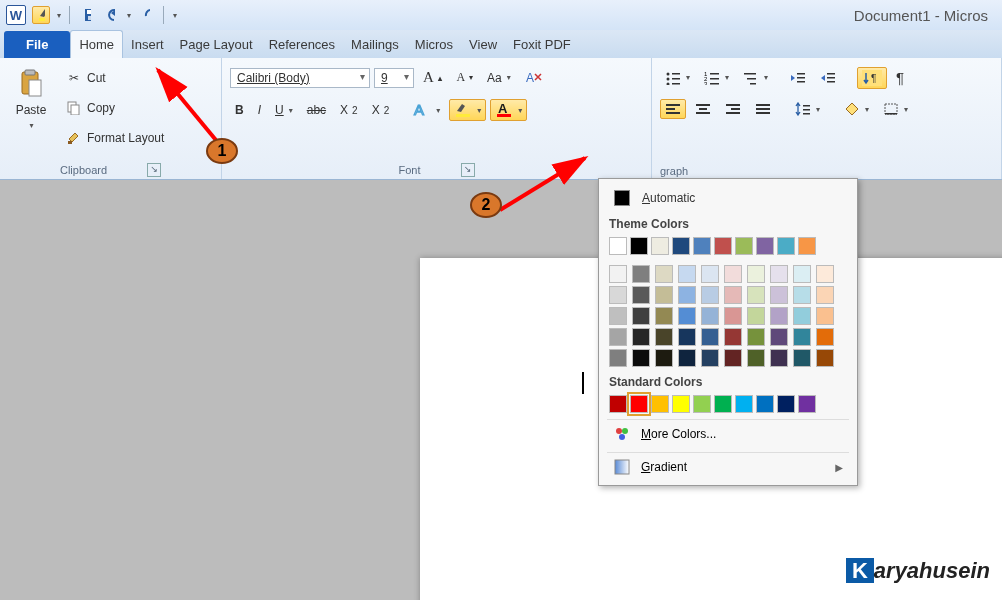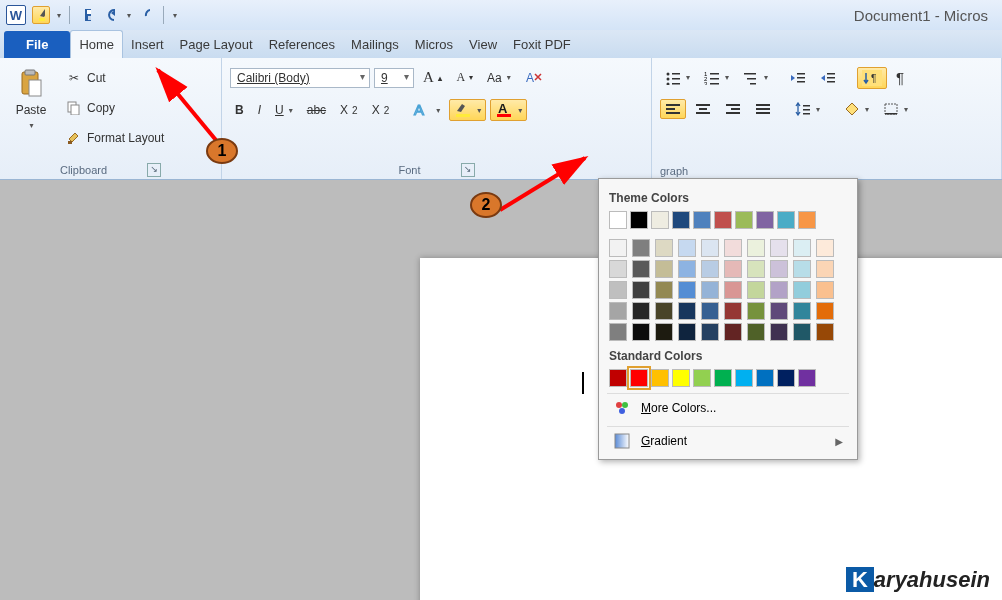--- a/index.html
+++ b/index.html
@@ -52,21 +52,21 @@
 
 .docwrap { position: absolute; left: 0; top: 180px; right: 0; bottom: 0; background: #bcbcbc; }
 .page { position: absolute; left: 420px; top: 78px; width: 700px; height: 600px; background: #fff; box-shadow: 0 0 6px rgba(0,0,0,.3); }
 .cursor { position: absolute; left: 582px; top: 372px; width: 2px; height: 22px; background: #000; }
 
 
 .badge { position: absolute; width: 32px; height: 26px; background: #d9772b; border: 2px solid #7a3a10; border-radius: 50%; color: #000; font-weight: bold; font-size: 16px; display: flex; align-items: center; justify-content: center; z-index: 30; }
 svg.anno { position: absolute; z-index: 25; }
 
 
-.wm { position: absolute; right: 12px; bottom: 7px; font-size: 22px; font-style: italic; font-weight: bold; color: #222; }
+.wm { position: absolute; right: 12px; bottom: 16px; font-size: 22px; font-style: italic; font-weight: bold; color: #222; }
 .wm .k { background: #0b5aa6; color: #fff; padding: 0 6px; font-style: normal; }
 
 .u { text-decoration: underline; }
 </style>
 </head>
 <body>
 
 <div class="titlebar">
   <div class="qat">
     <span class="word-icon">W</span>
@@ -343,20 +343,24 @@
   </div>
 
 </div>
 
 <div class="docwrap">
   <div class="page"></div>
 </div>
 <div class="cursor"></div>
 
 <div class="popup">
+  <div class="auto-row btn">
+    <span class="swatch" style="background:#000"></span>
+    <span><span class="u">A</span>utomatic</span>
+  </div>
   <h4>Theme Colors</h4>
   <div class="swatch-row" id="theme-row1">
       <div class="sw" style="background: rgb(255, 255, 255);"></div>
       <div class="sw" style="background: rgb(0, 0, 0);"></div>
       <div class="sw" style="background: rgb(238, 236, 225);"></div>
       <div class="sw" style="background: rgb(31, 73, 125);"></div>
       <div class="sw" style="background: rgb(79, 129, 189);"></div>
       <div class="sw" style="background: rgb(192, 80, 77);"></div>
       <div class="sw" style="background: rgb(155, 187, 89);"></div>
       <div class="sw" style="background: rgb(128, 100, 162);"></div>

